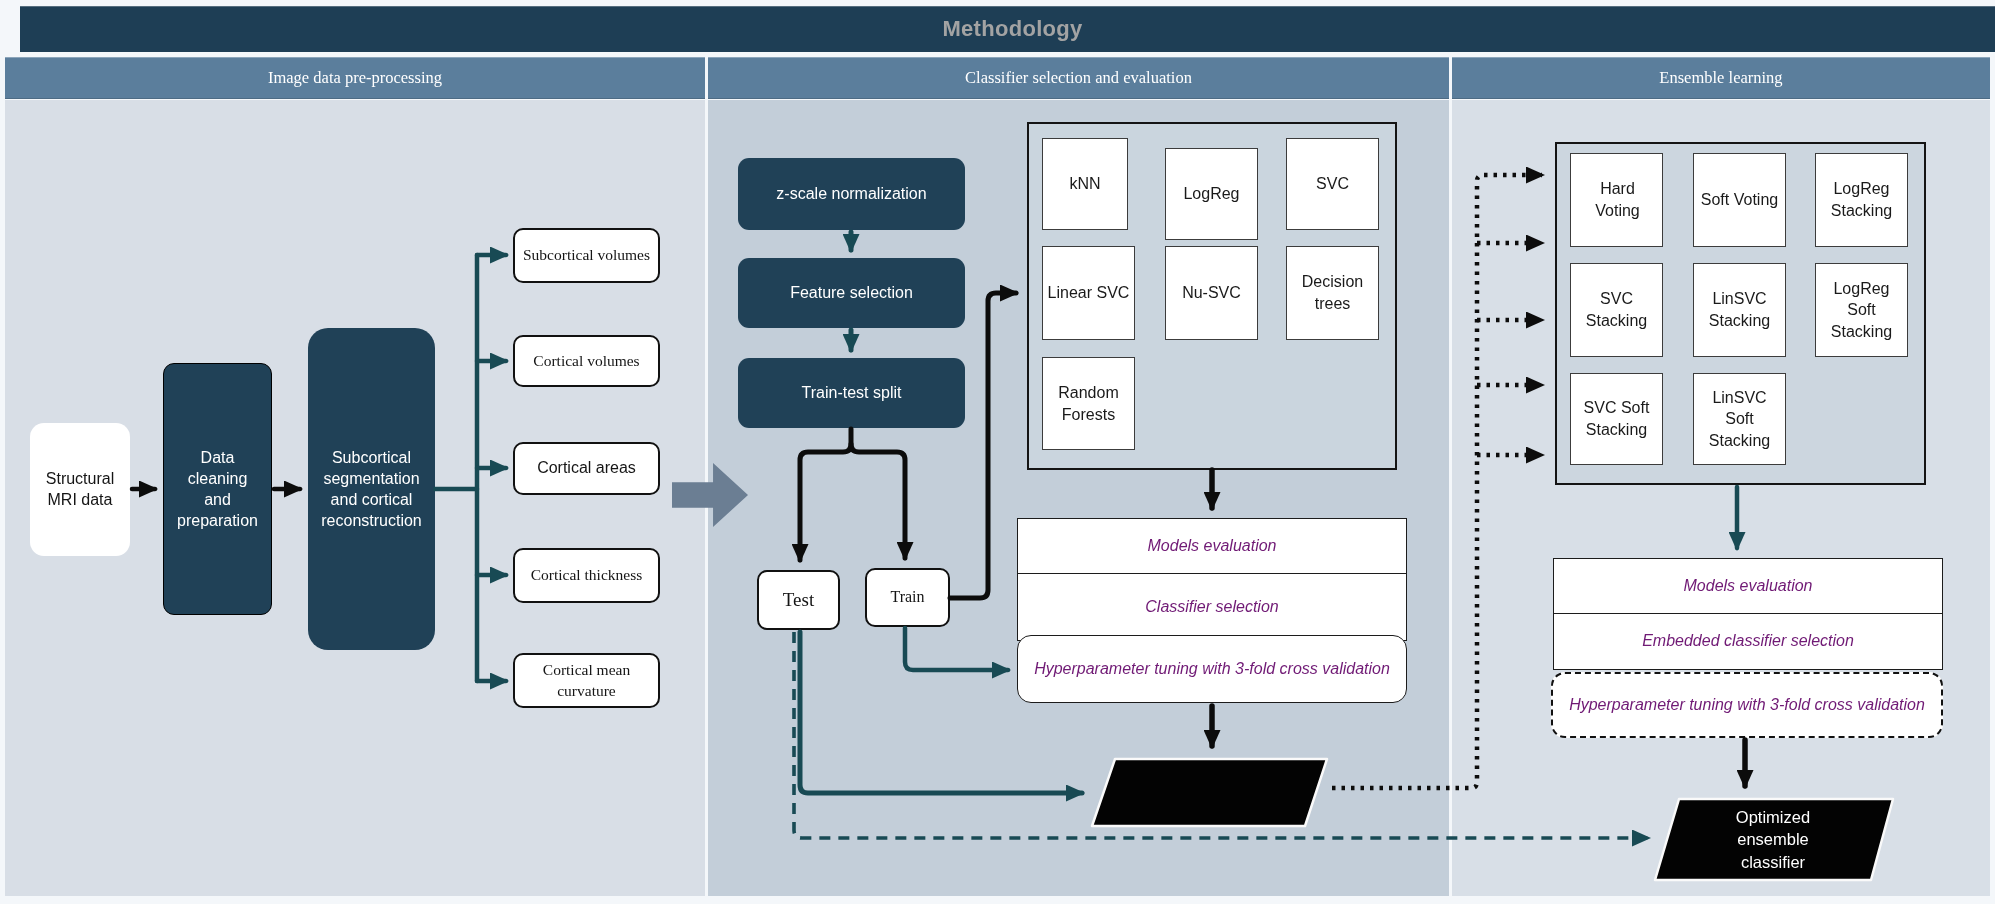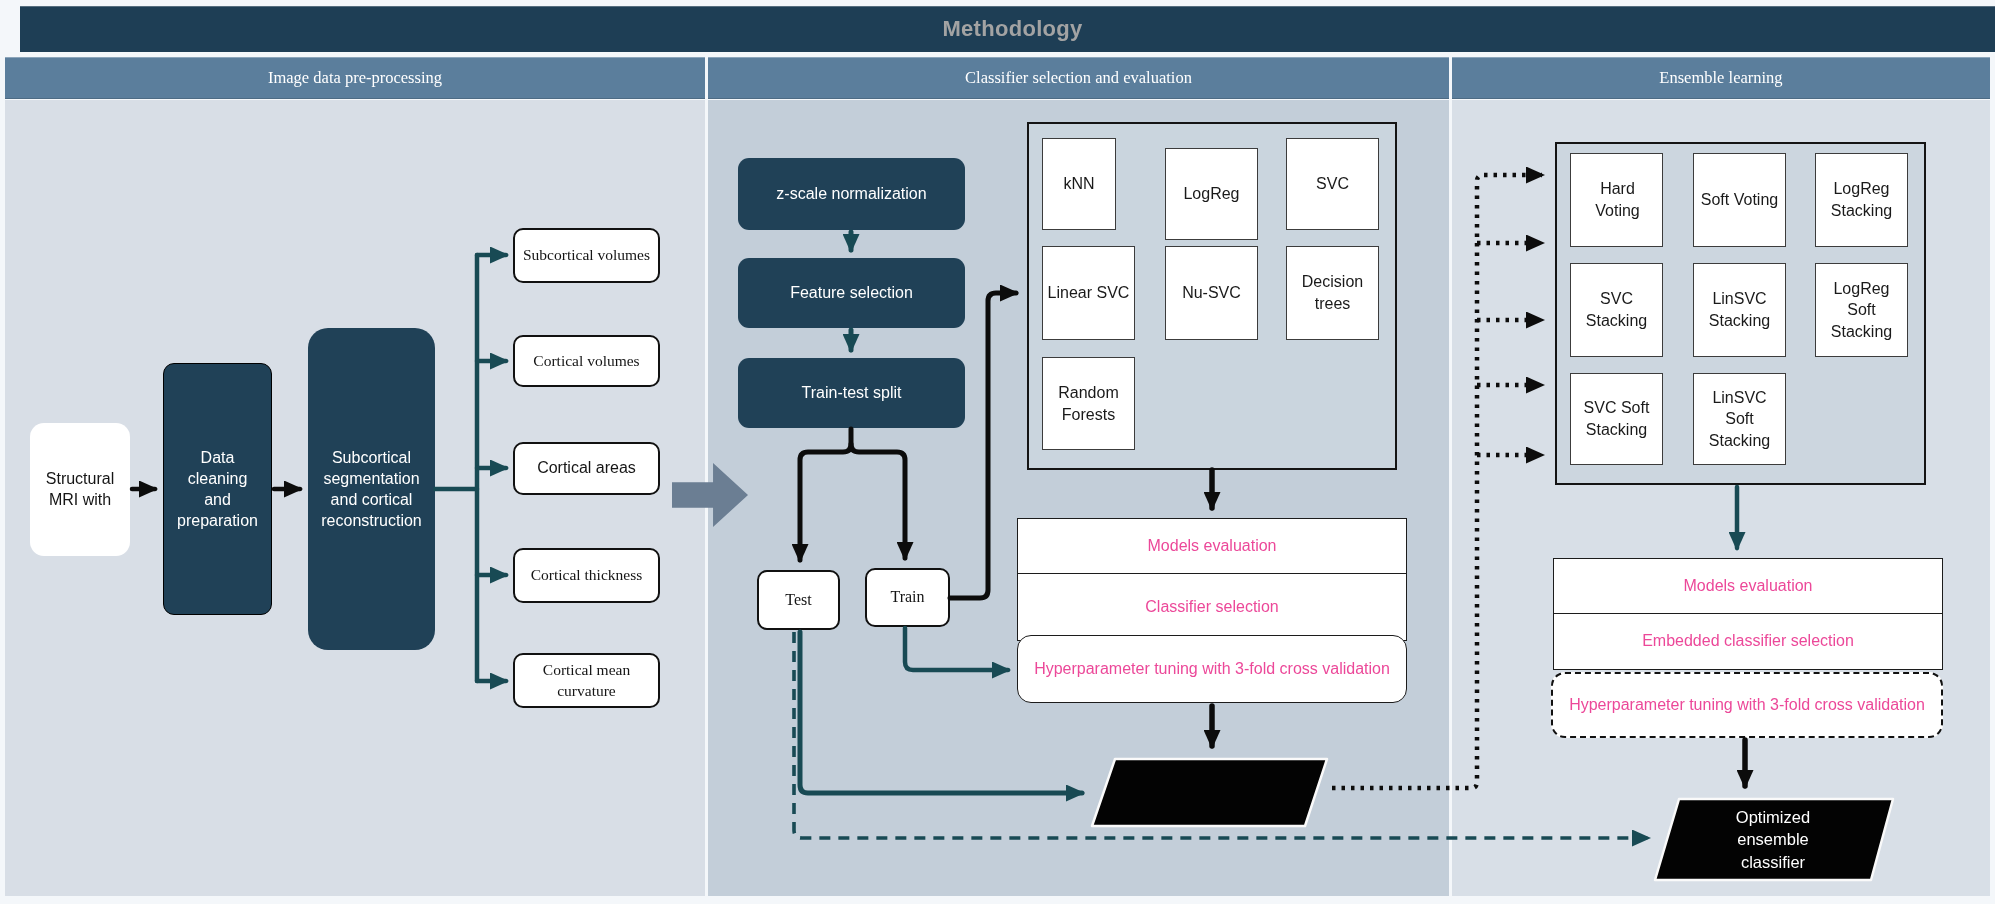--- a/index.html
+++ b/index.html
@@ -34,21 +34,21 @@
   .serif{font-family:"Liberation Serif", serif;}
   .container{position:absolute;border:2px solid #141414;box-sizing:border-box;}
   .cell{
     position:absolute;background:#fff;border:1.5px solid #3c3c3c;box-sizing:border-box;
     display:flex;align-items:center;justify-content:center;text-align:center;
     font-size:16px;line-height:1.35;color:#1a1a1a;padding:2px 4px;
   }
   .rowbox{
     position:absolute;background:#fff;border:1.7px solid #1c1c1c;box-sizing:border-box;
     display:flex;align-items:center;justify-content:center;text-align:center;
-    font-size:16px;color:#ec4899;padding:18px 14px;line-height:1.3;
+    font-size:16px;color:#701a75;padding:18px 14px;line-height:1.3;font-style:italic;
   }
   .roundrow{border-radius:14px;}
   .dashedrow{border:2.6px dashed #111;border-radius:14px;}
   .terminal-label{
     position:absolute;color:#fff;display:flex;align-items:center;justify-content:center;
     text-align:center;font-size:16.5px;line-height:1.35;pointer-events:none;
   }
   .blockarrow{
     position:absolute;left:672px;top:463px;width:76px;height:64px;background:#6b7e93;
     clip-path:polygon(0% 30%, 54% 30%, 54% 0%, 100% 50%, 54% 100%, 54% 70%, 0% 70%);
@@ -73,21 +73,21 @@
   </div>
   <div class="sechead" style="left:1452px;width:538px;">
     <span>Ensemble learning</span>
   </div>
 
   <div class="panel" style="left:5px;width:700px;background:#d8dee6;"></div>
   <div class="panel" style="left:708px;width:741px;background:#c3ced9;"></div>
   <div class="panel" style="left:1452px;width:538px;background:#d8dfe7;"></div>
 
   <div class="whitebox" style="left:30px;top:423px;width:100px;height:133px;border-radius:14px;font-size:16px;">
-    <span>Structural MRI with</span>
+    <span>Structural MRI data</span>
   </div>
   <div class="darkbox" style="left:163px;top:363px;width:109px;height:252px;border:1.5px solid #000;">
     <span>Data cleaning and preparation</span>
   </div>
   <div class="darkbox" style="left:308px;top:328px;width:127px;height:322px;border-radius:20px;">
     <span>Subcortical segmentation and cortical reconstruction</span>
   </div>
 
   <div class="whitebox rounded serif" style="left:513px;top:228px;width:147px;height:55px;">
     <span>Subcortical volumes</span>
@@ -111,21 +111,21 @@
     <span>z-scale normalization</span>
   </div>
   <div class="darkbox" style="left:738px;top:258px;width:227px;height:70px;">
     <span>Feature selection</span>
   </div>
   <div class="darkbox" style="left:738px;top:358px;width:227px;height:70px;">
     <span>Train-test split</span>
   </div>
 
   <div class="container" style="left:1027px;top:122px;width:370px;height:348px;background:#cad5de;"></div>
-  <div class="cell" style="left:1042px;top:138px;width:74px;height:92px;">
+  <div class="cell" style="left:1042px;top:138px;width:86px;height:92px;">
       <span>kNN</span>
     </div>
   <div class="cell" style="left:1165px;top:148px;width:93px;height:92px;">
       <span>LogReg</span>
     </div>
   <div class="cell" style="left:1286px;top:138px;width:93px;height:92px;">
       <span>SVC</span>
     </div>
   <div class="cell" style="left:1042px;top:246px;width:93px;height:94px;">
       <span>Linear SVC</span>
@@ -133,21 +133,21 @@
   <div class="cell" style="left:1165px;top:246px;width:93px;height:94px;">
       <span>Nu-SVC</span>
     </div>
   <div class="cell" style="left:1286px;top:246px;width:93px;height:94px;">
       <span>Decision trees</span>
     </div>
   <div class="cell" style="left:1042px;top:357px;width:93px;height:93px;">
       <span>Random Forests</span>
     </div>
 
-  <div class="whitebox rounded serif" style="left:757px;top:570px;width:83px;height:60px;font-size:16px;">
+  <div class="whitebox rounded serif" style="left:757px;top:570px;width:83px;height:60px;font-size:19px;">
     <span>Test</span>
   </div>
   <div class="whitebox rounded serif" style="left:865px;top:568px;width:85px;height:59px;font-size:16px;">
     <span>Train</span>
   </div>
 
   <div class="rowbox" style="left:1017px;top:518px;width:390px;height:57px;">
     <span>Models evaluation</span>
   </div>
   <div class="rowbox" style="left:1017px;top:573px;width:390px;height:68px;">

